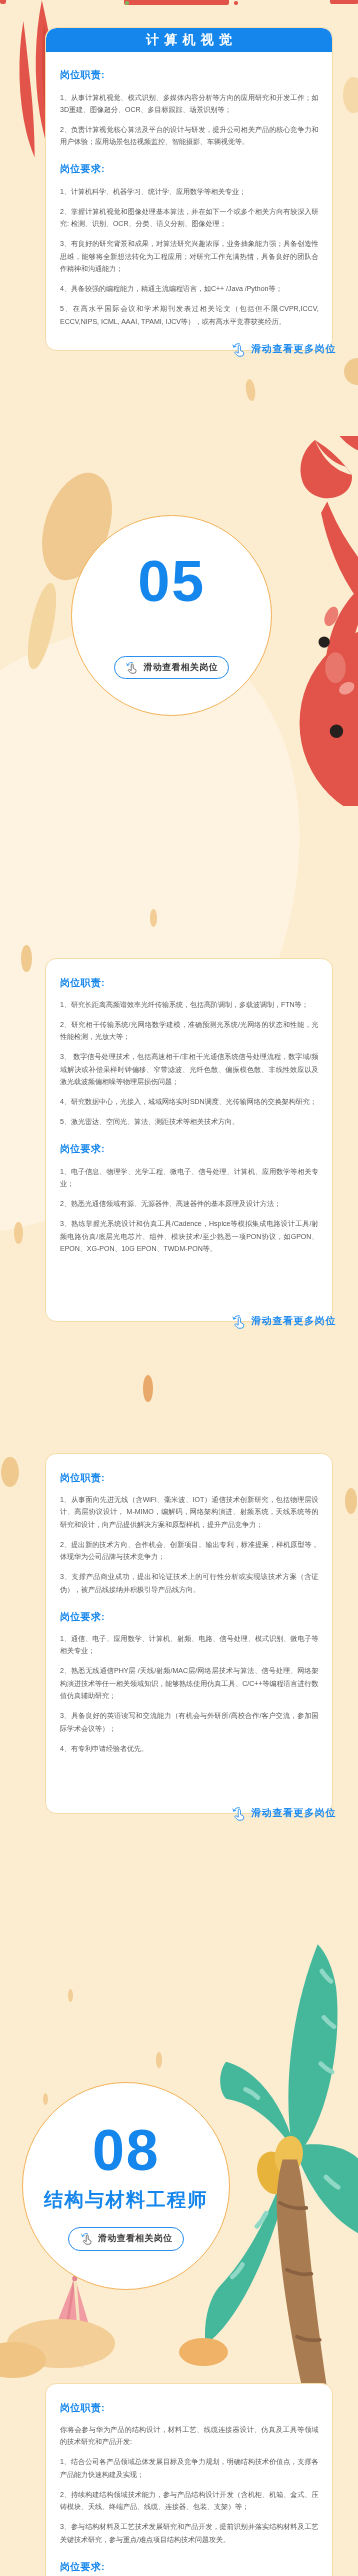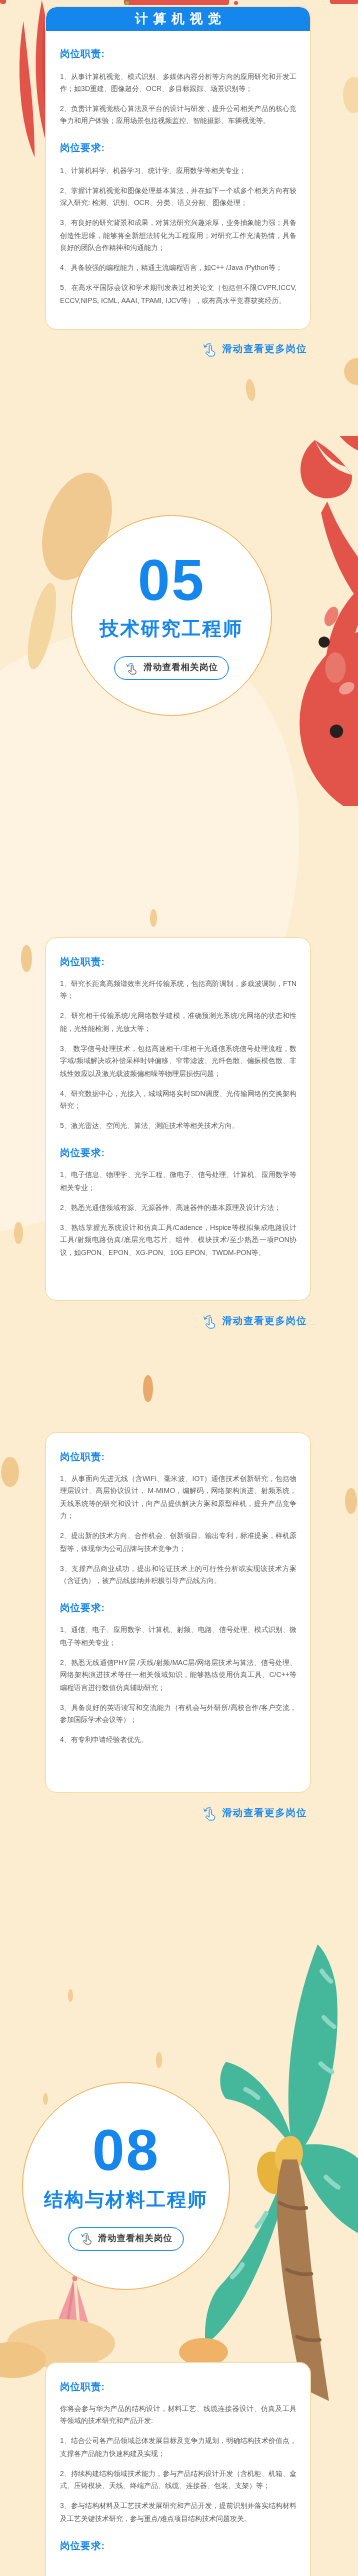--- a/index.html
+++ b/index.html
@@ -6,33 +6,33 @@
   .page{position:relative;width:359px;height:3166px;margin:0 auto;overflow:hidden;
         background:#FCEDD1;font-family:"Liberation Sans","DejaVu Sans",sans-serif;}
 
   
   .abs{position:absolute;}
   .light{z-index:0;border-radius:50%;}
   .deco{z-index:1;}
   .oval{border-radius:50%;}
 
   
-  .card{position:absolute;left:45px;width:266px;background:#FFFFFF;z-index:5;
-        border:0.5px solid #F6DCA9;border-radius:11.3px;box-sizing:border-box;overflow:hidden;}
+  .card{position:absolute;left:45px;width:288px;background:#FFFFFF;z-index:5;
+        border:0.5px solid #F6DCA9;border-radius:11.3px;box-sizing:border-box;overflow:hidden;margin-top:21px;}
   .card-header{height:24px;margin:-0.5px -0.5px 0 -0.5px;background:#1586EB;
         border-radius:10.8px 10.8px 0 0;display:flex;align-items:center;justify-content:center;}
   .card-header h2{margin:0;color:#FFFFFF;font-size:13px;font-weight:bold;
         letter-spacing:5.2px;padding-left:5.2px;white-space:nowrap;}
   .card-body{padding:15.5px 13.4px 0 14px;}
   .sec-h{color:#1586EB;font-size:9.8px;font-weight:bold;margin:14.4px 0 9.3px 0;letter-spacing:0.5px;}
   .sec-h.first{margin-top:2.1px;}
   .para{color:#58595B;font-size:7px;line-height:12.4px;text-align:justify;margin:0 0 7.7px 0;}
 
   
-  .swipe-row{position:absolute;right:52px;z-index:6;display:flex;align-items:center;gap:4.6px;
+  .swipe-row{position:absolute;right:23px;z-index:6;display:flex;align-items:center;gap:4.6px;
         color:#1E8BF0;font-size:9.8px;font-weight:bold;letter-spacing:0.8px;cursor:pointer;}
   .hand-ic{width:15.5px;height:15.5px;color:#1E8BF0;}
 
   
   .circle{position:absolute;background:#FFFFFF;border:1px solid #F3B35C;border-radius:50%;
         z-index:5;display:flex;flex-direction:column;align-items:center;justify-content:center;
         box-sizing:border-box;}
   .big-num{font-size:58px;font-weight:bold;color:#1586EB;line-height:1;letter-spacing:1.5px;}
   .circle-title{font-size:19px;font-weight:bold;color:#1586EB;margin-top:7.2px;
         letter-spacing:1.5px;white-space:nowrap;}
@@ -147,23 +147,22 @@
 
   <div class="swipe-row" style="top:342px;">
     <svg class="hand-ic" viewBox="0 0 44 44">
       <path d="M8 14 A 13 13 0 0 1 24 5" fill="none" stroke="#2A90EE" stroke-width="2.6" stroke-linecap="round"></path>
       <path d="M8 14 L5.5 8.5 M8 14 L13.5 12.5" fill="none" stroke="#2A90EE" stroke-width="2.6" stroke-linecap="round"></path>
       <path d="M20.5 24.5 V12.8 a3.2 3.2 0 0 1 6.4 0 v11 l7.8 4.3 a2.6 2.6 0 0 1 1.3 2.25 v3.2 a6.8 6.8 0 0 1 -6.8 6.8 h-6.6 a6.8 6.8 0 0 1 -4.8 -2 l-6.1 -6.2 a2.7 2.7 0 0 1 3.8 -3.8 l5 3.4 Z" fill="#fff" stroke="currentColor" stroke-width="2.4" stroke-linejoin="round"></path>
     </svg>
     <span>滑动查看更多岗位</span>
   </div>
 
-  <div class="circle" id="circle-05" style="left:71px;top:515px;width:201px;height:201px;">
+  <div class="circle" id="circle-05" style="left:71px;top:515px;width:201px;height:201px;gap:32px;">
     <div class="big-num">05</div>
-    <div class="circle-title">技术研究工程师</div>
     <div class="pill">
       <svg class="hand-ic" viewBox="0 0 44 44">
         <path d="M8 14 A 13 13 0 0 1 24 5" fill="none" stroke="#2A90EE" stroke-width="2.6" stroke-linecap="round"></path>
         <path d="M8 14 L5.5 8.5 M8 14 L13.5 12.5" fill="none" stroke="#2A90EE" stroke-width="2.6" stroke-linecap="round"></path>
         <path d="M20.5 24.5 V12.8 a3.2 3.2 0 0 1 6.4 0 v11 l7.8 4.3 a2.6 2.6 0 0 1 1.3 2.25 v3.2 a6.8 6.8 0 0 1 -6.8 6.8 h-6.6 a6.8 6.8 0 0 1 -4.8 -2 l-6.1 -6.2 a2.7 2.7 0 0 1 3.8 -3.8 l5 3.4 Z" fill="#fff" stroke="currentColor" stroke-width="2.4" stroke-linejoin="round"></path>
       </svg>
       <span>滑动查看相关岗位</span>
     </div>
   </div>
 

